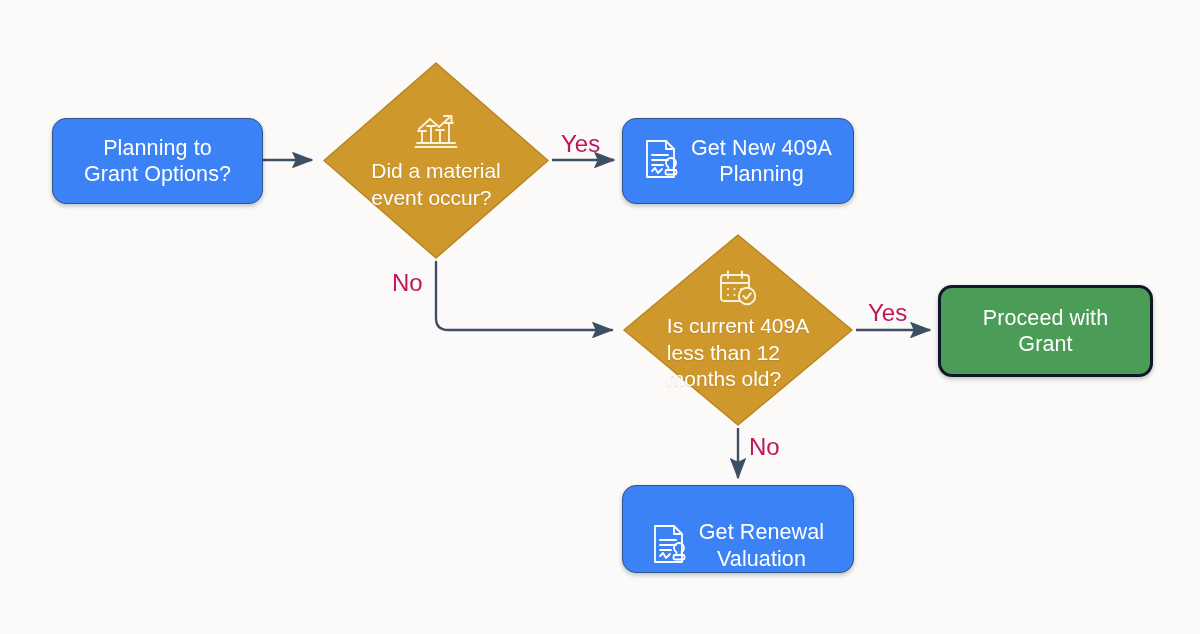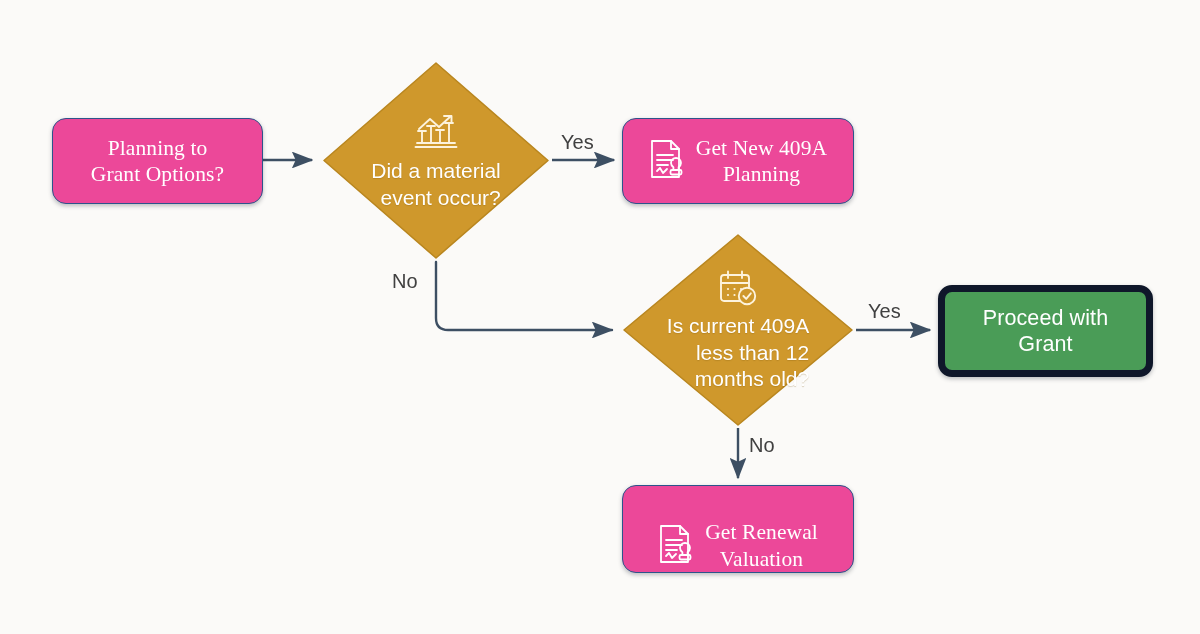--- a/index.html
+++ b/index.html
@@ -53,28 +53,27 @@
   }
   .rect-node .label {
     color: #ffffff;
     font-size: 21.5px;
     line-height: 1.23;
     text-align: center;
     letter-spacing: 0.1px;
     white-space: pre-line;
   }
   .blue {
-    background: #ec4899;
+    background: #3b82f6;
     border: 1px solid #2d5party;
     border: 1px solid #2d548b;
-    font-family: Liberation Serif, serif;
   }
   .green {
     background: #4a9c57;
-    border: 7px solid #0f172a;
+    border: 3px solid #0f172a;
   }
 
   
   .diamond-node {
     background: transparent;
   }
   .diamond-shape {
     position: absolute;
     left: 0; top: 0;
     width: 100%;
@@ -88,34 +87,34 @@
     align-items: center;
     justify-content: center;
     width: 100%;
     height: 100%;
     padding-top: 2px;
   }
   .diamond-content .label {
     color: #ffffff;
     font-size: 21px;
     line-height: 1.26;
-    text-align: right;
+    text-align: left;
     white-space: pre-line;
     text-shadow: 0 1px 1px rgba(120,85,10,0.25);
   }
   .diamond-icon {
     margin-bottom: 6px;
     line-height: 0;
   }
 
   
   .edge-label {
     position: absolute;
-    color: #404040;
-    font-size: 20px;
+    color: #be185d;
+    font-size: 24px;
     line-height: 1;
     white-space: nowrap;
   }
 </style>
 </head>
 <body>
 
 <div id="canvas">
 
   <svg id="edge-layer" viewBox="0 0 1200 634" width="1200" height="634">

